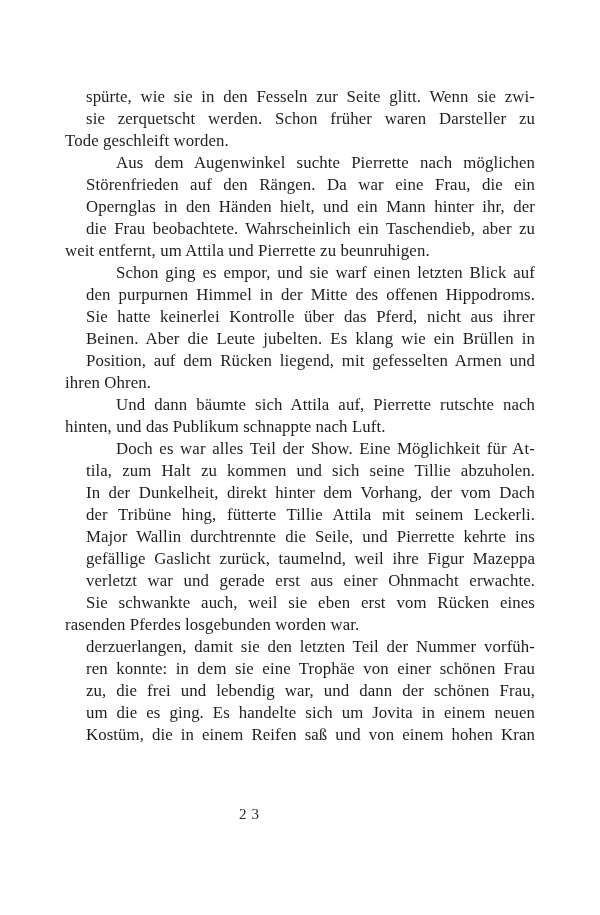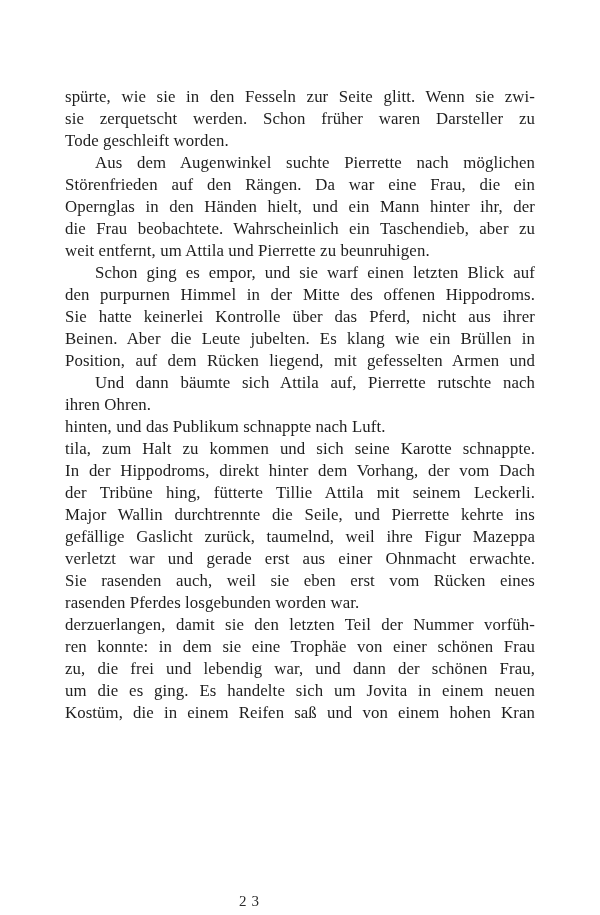--- a/index.html
+++ b/index.html
@@ -26,27 +26,28 @@
     font-size: 16.8px;
     line-height: 22px;
     height: 22px;
     text-align: justify;
     text-align-last: left;
     white-space: normal;
     letter-spacing: 0.1px;
   }
   .line.j {
     text-align-last: justify;
+    margin-left: 21px;
   }
   .line.ind {
     text-indent: 30px;
   }
   .page-number {
     position: absolute;
-    top: 891px;
+    top: 804px;
     left: 0;
     width: 498px;
     text-align: center;
     font-size: 15px;
     line-height: 20px;
     letter-spacing: 5px;
     padding-left: 5px;
     box-sizing: border-box;
     color: #2a2a2a;
   }
@@ -62,30 +63,31 @@
       <div class="line j ind">Aus dem Augenwinkel suchte Pierrette nach möglichen</div>
       <div class="line j">Störenfrieden auf den Rängen. Da war eine Frau, die ein</div>
       <div class="line j">Opernglas in den Händen hielt, und ein Mann hinter ihr, der</div>
       <div class="line j">die Frau beobachtete. Wahrscheinlich ein Taschendieb, aber zu</div>
       <div class="line">weit entfernt, um Attila und Pierrette zu beunruhigen.</div>
       <div class="line j ind">Schon ging es empor, und sie warf einen letzten Blick auf</div>
       <div class="line j">den purpurnen Himmel in der Mitte des offenen Hippodroms.</div>
       <div class="line j">Sie hatte keinerlei Kontrolle über das Pferd, nicht aus ihrer</div>
       <div class="line j">Beinen. Aber die Leute jubelten. Es klang wie ein Brüllen in</div>
       <div class="line j">Position, auf dem Rücken liegend, mit gefesselten Armen und</div>
+      <div class="line">ihren Ohren.</div>
       <div class="line j ind">Und dann bäumte sich Attila auf, Pierrette rutschte nach</div>
-      <div class="line">ihren Ohren.</div>
       <div class="line">hinten, und das Publikum schnappte nach Luft.</div>
-      <div class="line j">tila, zum Halt zu kommen und sich seine Karotte schnappte.</div>
-      <div class="line j">In der Hippodroms, direkt hinter dem Vorhang, der vom Dach</div>
+      <div class="line j ind">Doch es war alles Teil der Show. Eine Möglichkeit für At-</div>
+      <div class="line j">tila, zum Halt zu kommen und sich seine Tillie abzuholen.</div>
+      <div class="line j">In der Dunkelheit, direkt hinter dem Vorhang, der vom Dach</div>
       <div class="line j">der Tribüne hing, fütterte Tillie Attila mit seinem Leckerli.</div>
       <div class="line j">Major Wallin durchtrennte die Seile, und Pierrette kehrte ins</div>
       <div class="line j">gefällige Gaslicht zurück, taumelnd, weil ihre Figur Mazeppa</div>
       <div class="line j">verletzt war und gerade erst aus einer Ohnmacht erwachte.</div>
-      <div class="line j">Sie rasenden auch, weil sie eben erst vom Rücken eines</div>
+      <div class="line j">Sie schwankte auch, weil sie eben erst vom Rücken eines</div>
       <div class="line">rasenden Pferdes losgebunden worden war.</div>
       <div class="line j">derzuerlangen, damit sie den letzten Teil der Nummer vorfüh-</div>
       <div class="line j">ren konnte: in dem sie eine Trophäe von einer schönen Frau</div>
       <div class="line j">zu, die frei und lebendig war, und dann der schönen Frau,</div>
       <div class="line j">um die es ging. Es handelte sich um Jovita in einem neuen</div>
       <div class="line j">Kostüm, die in einem Reifen saß und von einem hohen Kran</div>
     </div>
   <div class="page-number">23</div>
 </div>
 

